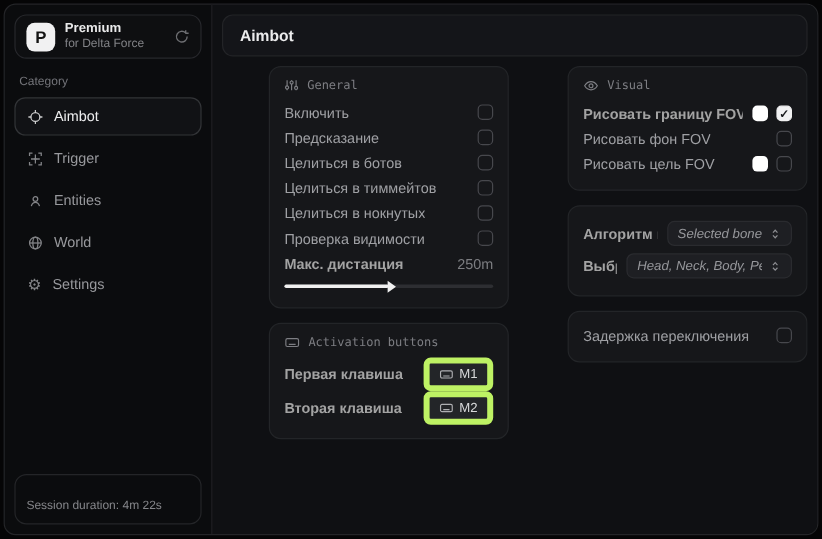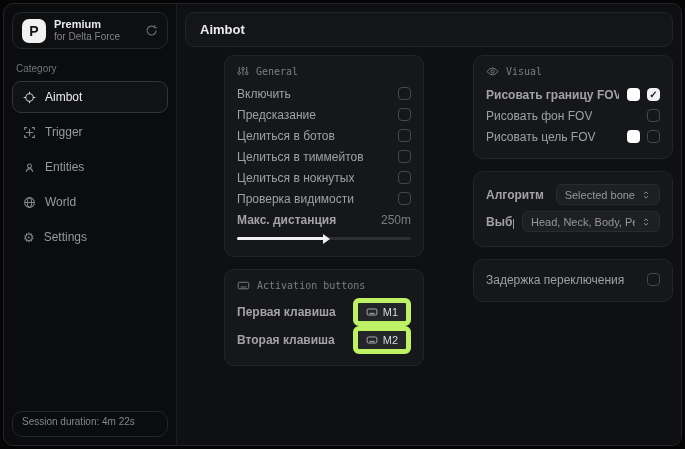--- a/index.html
+++ b/index.html
@@ -18,21 +18,21 @@
   .brand-txt { display:flex; flex-direction:column; line-height:1.15; }
   .brand-title { font-size:11px; font-weight:bold; color:#e9e9ea; }
   .brand-sub { font-size:10px; color:#828387; }
   .brand-ico { margin-left:auto; color:#6d6e72; display:flex; }
   .category { font-size:10px; color:#737479; margin:14px 4px 7px; }
   .nav-item { display:flex; align-items:center; gap:9px; padding:8px 10px; margin-bottom:3px;
               color:#98999d; font-size:12px; border:1px solid transparent; border-radius:9px; cursor:default; }
   .nav-item.active { border-color:#323437; background:#111215; color:#ededee; }
   .nav-item .nico { display:flex; color:inherit; opacity:.85; }
   .gear-glyph { font-size:13px; line-height:1; }
-  .session { margin-top:auto; border:1px solid #242528; border-radius:10px; height:26px;
+  .session { margin-top:auto; border:1px solid #242528; border-radius:10px; height:42px;
              display:flex; align-items:flex-end; padding:6px 9px 9px; font-size:10px; color:#85868a; }
 
   
   .main { flex:1; background:#0f1013; border-left:1px solid #1e1f22; padding:8px;
           display:flex; flex-direction:column; overflow:hidden; }
   .page-header { border:1px solid #232427; background:#141519; border-radius:9px;
                  padding:9px 14px; font-size:13px; font-weight:bold; color:#ececed; margin-bottom:8px; }
   .columns { display:flex; gap:10px; flex:1; overflow:hidden; }
   .col { flex:1; display:flex; flex-direction:column; gap:12px; min-width:0;padding-left:39px; }
   .card { background:#16171a; border:1px solid #232528; border-radius:10px; padding:9px 12px 11px; flex:0 0 auto; }
@@ -54,21 +54,21 @@
   .slider { position:relative; height:3px; background:#2d2e32; border-radius:2px; margin:7px 0 5px; cursor:default; }
   .slider-fill { position:absolute; left:0; top:0; bottom:0; background:#f0f0f0; border-radius:2px; }
   .slider-fill::after { content:""; position:absolute; right:-6px; top:-3.5px;
                         border-left:7px solid #f0f0f0; border-top:5px solid transparent; border-bottom:5px solid transparent; }
 
   .keybtn { display:flex; align-items:center; gap:5px; background:#232528; border:5px solid #bef264;
             border-radius:6px; padding:3px 8px; font-size:11px; color:#d8d9da; cursor:default;justify-content:space-between; }
   .keybtn svg { color:#aeafb2; }
 
   .select { display:flex; align-items:center; gap:6px; background:#1e1f23; border:1px solid #2a2b2f;
-            border-radius:6px; padding:3.5px 8px; font-size:11px; color:#96979b; max-width:138px; cursor:default; }
+            border-radius:6px; padding:3.5px 8px; font-size:11px; color:#96979b; max-width:138px; cursor:default;font-style:italic; }
   .select-value { white-space:nowrap; overflow:hidden; flex:1; }
   .select svg { flex:0 0 auto; color:#8c8d91; }
 
   svg { display:block; }
 </style>
 </head>
 <body>
 
 <div class="app">
 

